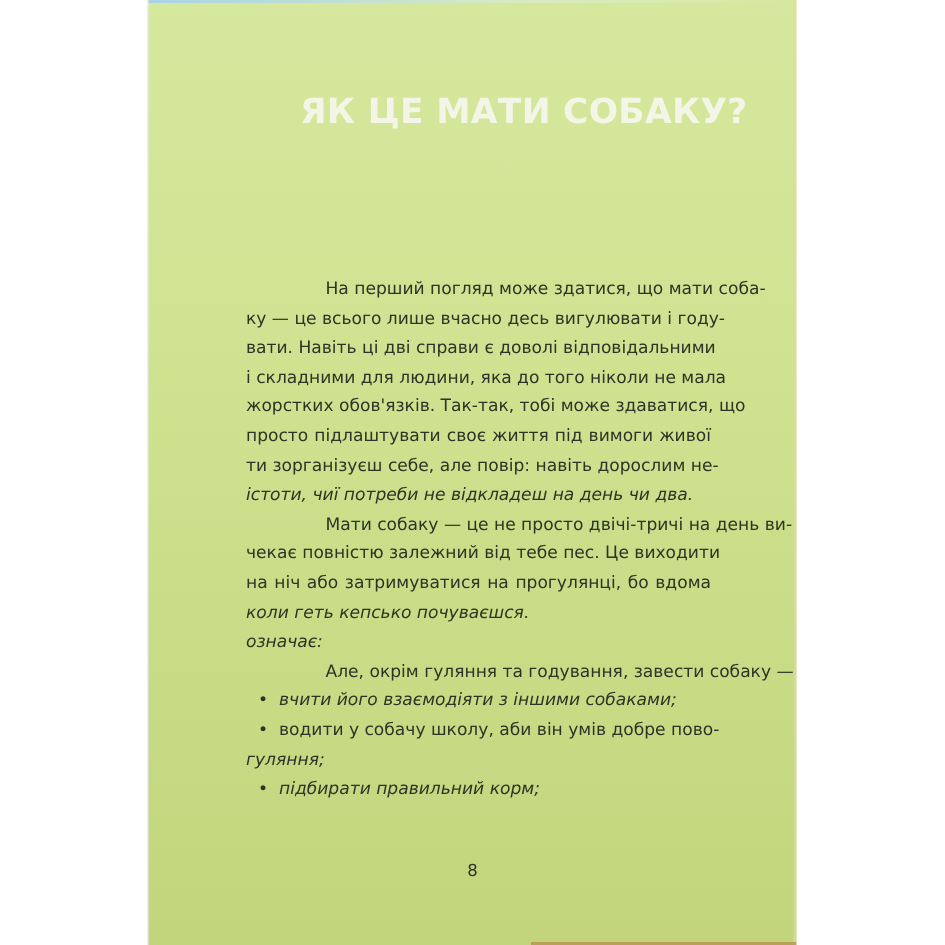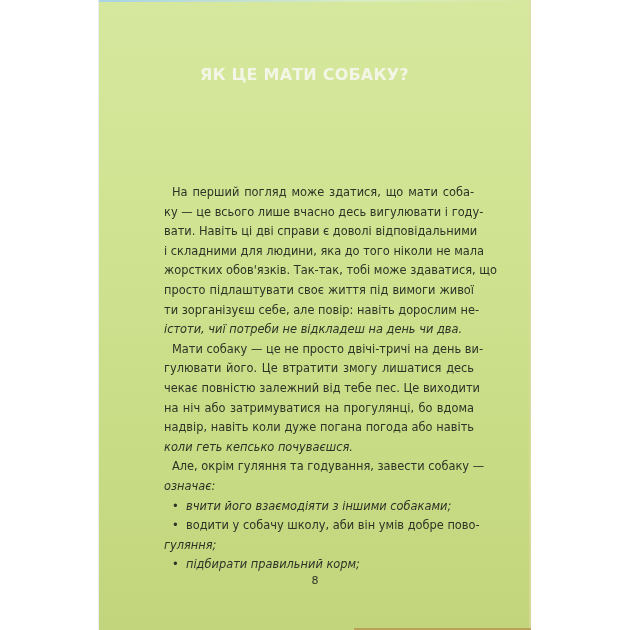--- a/index.html
+++ b/index.html
@@ -53,21 +53,21 @@
       opacity: 0.6;
     }
     .title {
       position: absolute;
       left: 101px;
       top: 60px;
       width: 280px;
       margin: 0;
       font-family: "DejaVu Sans", sans-serif;
       font-weight: bold;
-      font-size: 16px;
+      font-size: 23px;
       line-height: 30px;
       letter-spacing: 0.2px;
       color: #f3f6e6;
       white-space: nowrap;
     }
     .body-text {
       position: absolute;
       left: 65px;
       top: 183px;
       width: 310px;
@@ -82,20 +82,21 @@
       text-align: justify;
       text-align-last: justify;
       height: 19.6px;
     }
     .line.last {
       text-align-last: left;
       font-style: italic;
     }
     .line.indent {
       padding-left: 8px;
+      margin-left: 45px;
     }
     .bullet-line {
       padding-left: 8px;
     }
     .bullet-dot {
       display: inline-block;
       width: 14px;
     }
     .page-number {
       position: absolute;
@@ -127,30 +128,28 @@
         <span class="line">вати. Навіть ці дві справи є доволі відповідальними</span>
         <span class="line">і складними для людини, яка до того ніколи не мала</span>
         <span class="line">жорстких обов'язків. Так-так, тобі може здаватися, що</span>
         <span class="line">просто підлаштувати своє життя під вимоги живої</span>
         <span class="line">ти зорганізуєш себе, але повір: навіть дорослим не-</span>
         <span class="line last">істоти, чиї потреби не відкладеш на день чи два.</span>
       </div>
 
       <div>
         <span class="line indent">Мати собаку — це не просто двічі-тричі на день ви-</span>
-        <span class="line">гулювати його. Це втратити змогу лишатися десь</span>
         <span class="line">чекає повністю залежний від тебе пес. Це виходити</span>
         <span class="line">на ніч або затримуватися на прогулянці, бо вдома</span>
-        <span class="line">надвір, навіть коли дуже погана погода або навіть</span>
         <span class="line last">коли геть кепсько почуваєшся.</span>
       </div>
 
       <div>
+        <span class="line last">означає:</span>
         <span class="line indent">Але, окрім гуляння та годування, завести собаку —</span>
-        <span class="line last">означає:</span>
       </div>
 
       <div>
         <div>
           <span class="line last bullet-line"><span class="bullet-dot">•</span><span>вчити його взаємодіяти з іншими собаками;</span></span>
         </div>
         <div>
           <span class="line bullet-line"><span class="bullet-dot">•</span><span>водити у собачу школу, аби він умів добре пово-</span></span>
           <span class="line last">гуляння;</span>
         </div>

